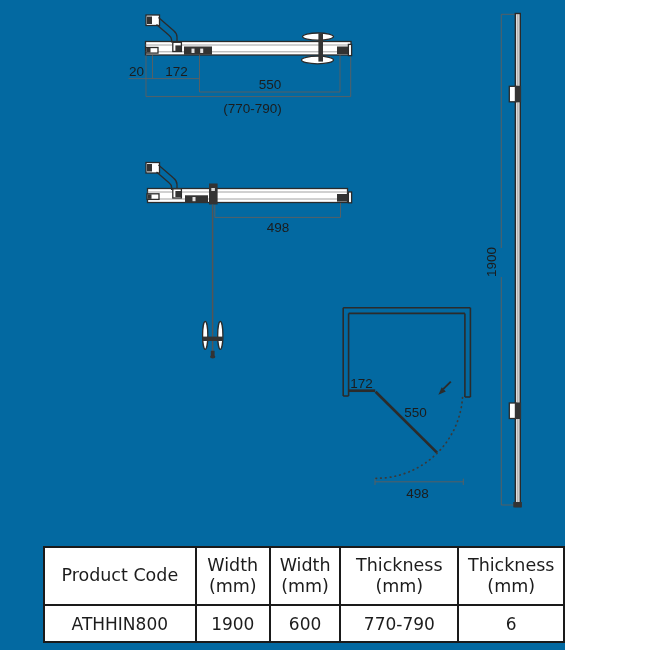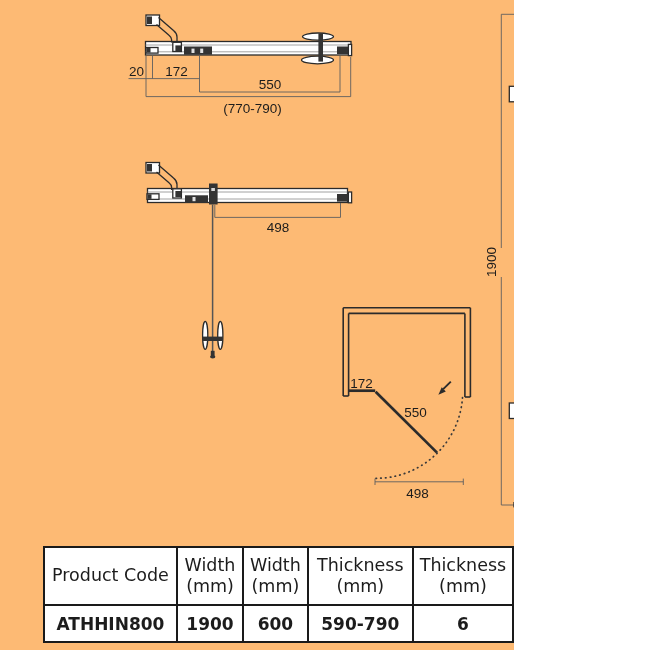--- a/index.html
+++ b/index.html
@@ -6,21 +6,21 @@
     --line:#2b2b2b;
     --line-light:#8c8c8c;
     --dim:#5f5f5f;
     --fill-dark:#333333;
     --table-border:#1a1a1a;
     --text:#1c1c1c;
     --glass-fill:#dcdcdc;
   }
   html,body{margin:0;padding:0;background:#fff;}
   #canvas{
-    position:relative;width:514px;height:650px;background:#fdba74;overflow:hidden;
+    position:relative;width:565px;height:650px;background:#0369a1;overflow:hidden;
     font-family:"Liberation Sans",sans-serif;
   }
   svg{position:absolute;left:0;top:0;}
   .ln{stroke:var(--line);stroke-width:1.3;fill:none;}
   .lnw{stroke:var(--line);stroke-width:1.3;fill:#ffffff;}
   .lnt{stroke:var(--line-light);stroke-width:0.8;fill:none;}
   .dimln{stroke:var(--dim);stroke-width:0.9;fill:none;}
   .dk{fill:var(--fill-dark);stroke:none;}
   .wall{stroke:var(--line);stroke-width:1.6;fill:none;}
   .thick{stroke:var(--line);stroke-width:2.7;fill:none;}
@@ -32,21 +32,21 @@
   .spec-table-wrap{position:absolute;left:43px;top:546px;border-radius:21px;}
   table.spec{
     border-collapse:collapse;table-layout:fixed;background:#fff;
     font-family:"DejaVu Sans","Liberation Sans",sans-serif;color:var(--text);
   }
   table.spec th,table.spec td{
     border:2px solid var(--table-border);text-align:center;vertical-align:middle;
     padding:0 4px;overflow:hidden;
   }
   table.spec th{font-weight:400;font-size:17.5px;line-height:1.22;height:56px;}
-  table.spec td{font-weight:700;font-size:17px;height:35px;}
+  table.spec td{font-weight:400;font-size:17px;height:35px;}
   table.spec div:empty{display:none;}
 </style>
 </head>
 <body>
 
 <div id="canvas">
 
   <svg width="650" height="542" viewBox="0 0 650 542">
 
     <g>
@@ -231,20 +231,20 @@
             <div>Thickness</div>
               <div>(mm)</div>
           </th>
         </tr>
       </thead>
       <tbody>
         <tr>
           <td>ATHHIN800</td>
           <td>1900</td>
           <td>600</td>
-          <td>590-790</td>
+          <td>770-790</td>
           <td>6</td>
         </tr>
       </tbody>
     </table>
   </div>
 
 </div>
 
 </body></html>

